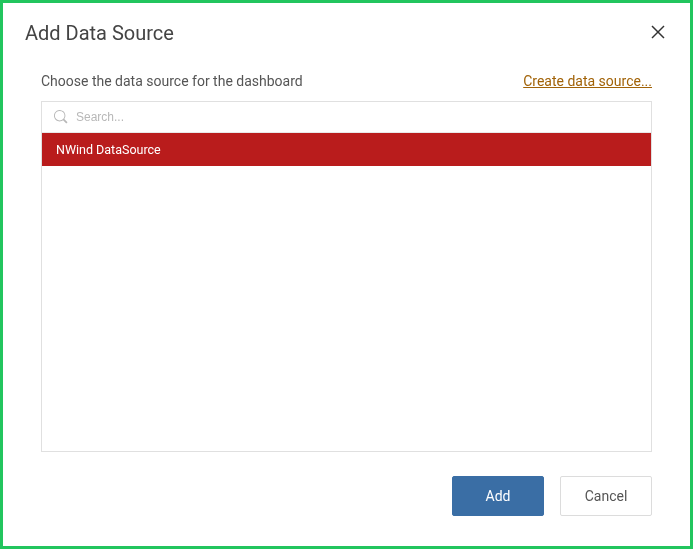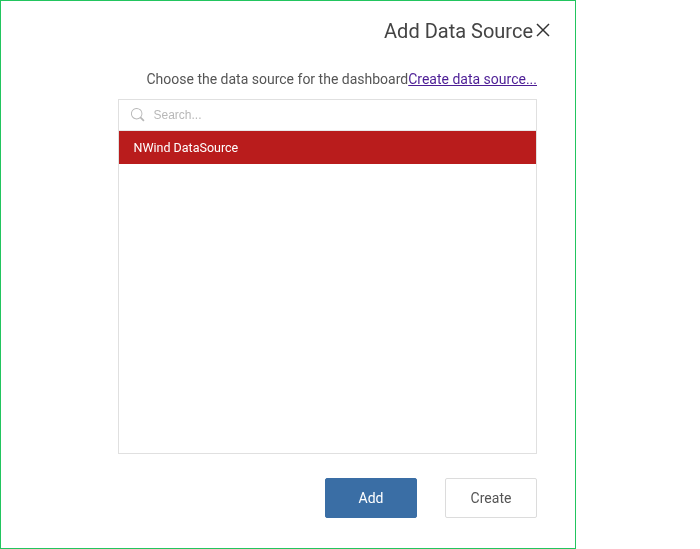--- a/index.html
+++ b/index.html
@@ -5,27 +5,26 @@
     * {
       box-sizing: border-box;
       margin: 0;
       padding: 0;
     }
     body {
       font-family: -apple-system, BlinkMacSystemFont, "Segoe UI", Roboto, Arial, sans-serif;
       background: #ffffff;
     }
     .dialog {
-      width: 576px;
+      width: 693px;
       height: 549px;
-      border: 1px solid #22c55e;
+      border: 3px solid #22c55e;
       background: #ffffff;
       display: flex;
       flex-direction: column;
-      align-items: flex-end;
     }
     .dialog-header {
       padding: 18px 22px 16px 22px;
       display: flex;
       justify-content: space-between;
       align-items: center;
     }
     .dialog-title {
       font-size: 20px;
       font-weight: 400;
@@ -52,25 +51,24 @@
     }
     .body-header-row {
       display: flex;
       justify-content: space-between;
       align-items: baseline;
       margin-bottom: 12px;
     }
     .instruction-text {
       font-size: 14px;
       color: #555;
-      margin-left: 28px;
     }
     .create-link {
       font-size: 14px;
-      color: #4c1d95;
+      color: #a16207;
       text-decoration: underline;
       cursor: pointer;
     }
     .list-container {
       flex: 1;
       border: 1px solid #e0e0e0;
       display: flex;
       flex-direction: column;
       margin-bottom: 24px;
     }
@@ -111,21 +109,21 @@
       cursor: pointer;
     }
     .list-item.selected {
       background: #b91c1c;
       color: #ffffff;
     }
     .dialog-footer {
       padding: 0 38px 30px 22px;
       display: flex;
       justify-content: flex-end;
-      gap: 28px;
+      gap: 16px;
     }
     .btn {
       min-width: 92px;
       padding: 11px 20px;
       font-size: 14px;
       border-radius: 2px;
       cursor: pointer;
       text-align: center;
     }
     .btn-primary {
@@ -171,15 +169,15 @@
         <input type="text" class="search-input" placeholder="Search..." style="">
       </div>
       <div class="list-items">
         <div class="list-item selected">NWind DataSource</div>
       </div>
     </div>
   </div>
 
   <div class="dialog-footer">
     <div class="btn btn-primary">Add</div>
-    <div class="btn btn-secondary">Create</div>
+    <div class="btn btn-secondary">Cancel</div>
   </div>
 </div>
 
 </body></html>

